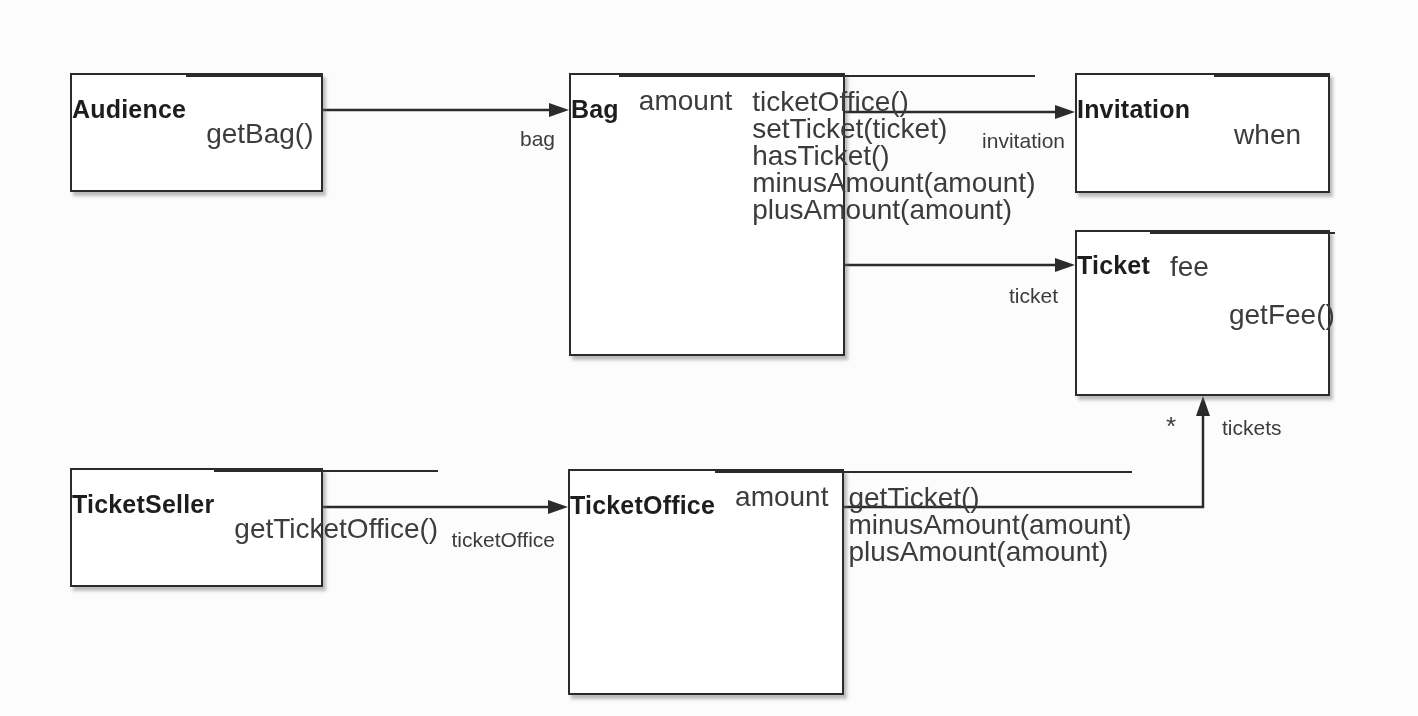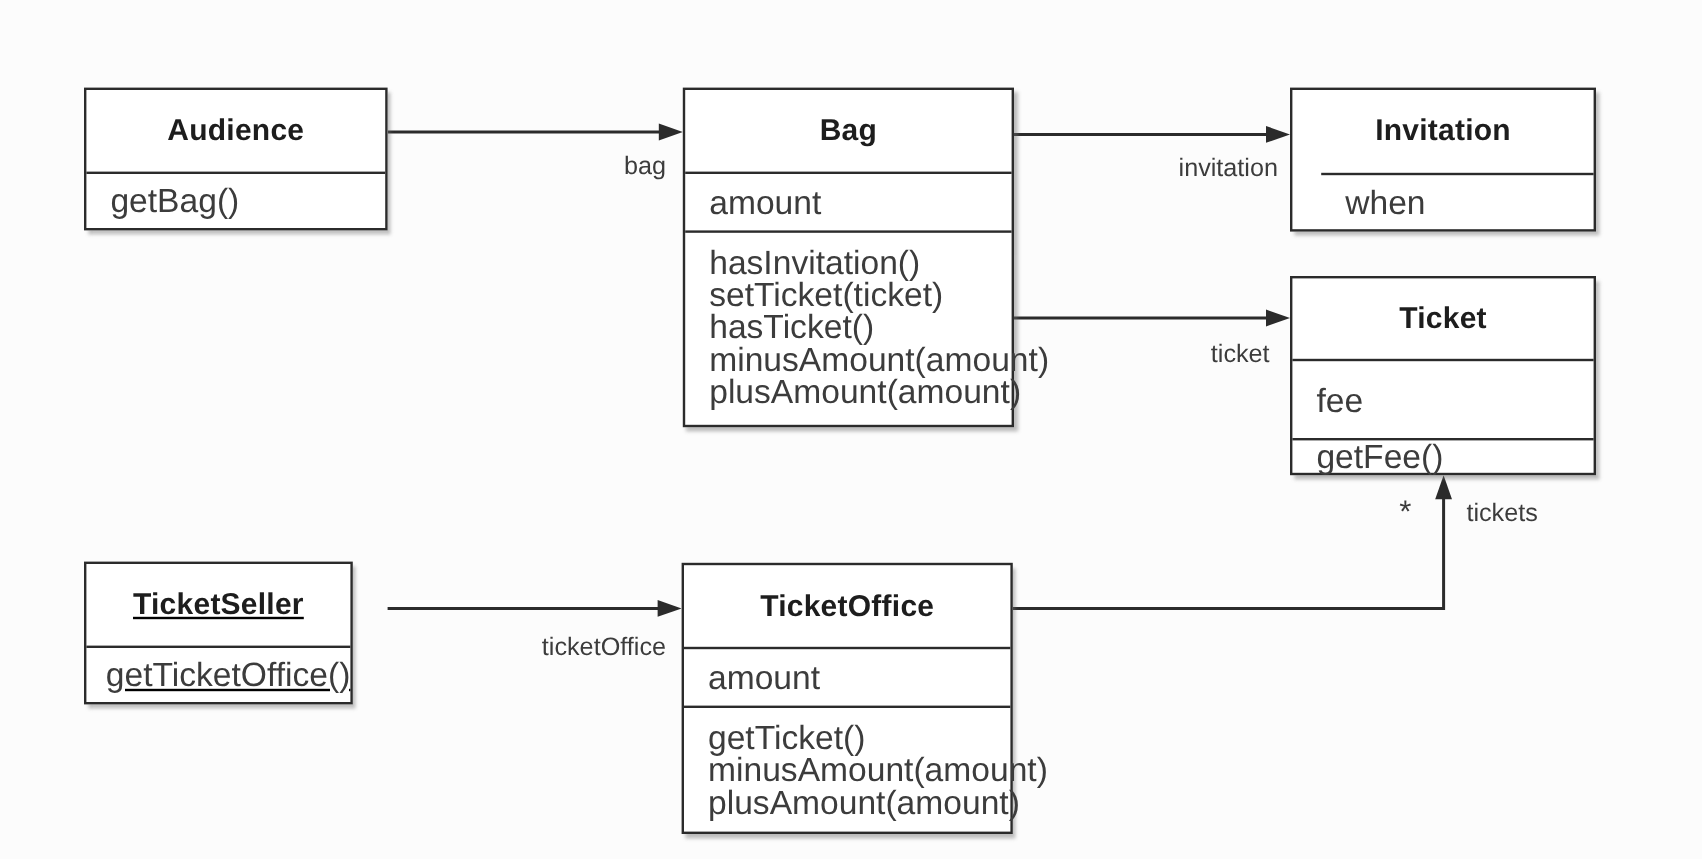--- a/index.html
+++ b/index.html
@@ -21,21 +21,21 @@
     width: 1418px; height: 716px;
     pointer-events: none;
   }
   .uml-class {
     position: absolute;
     box-sizing: border-box;
     background: #ffffff;
     border: 2px solid #2b2b2b;
     box-shadow: 3px 4px 3px rgba(110,110,110,0.45);
     display: flex;
-    flex-direction: column;
+    flex-direction: row;
   }
   .uml-title {
     box-sizing: border-box;
     display: flex;
     align-items: center;
     justify-content: center;
     font-weight: bold;
     font-size: 25px;
     color: #1d1d1d;
     letter-spacing: 0.2px;
@@ -106,21 +106,21 @@
       <div class="uml-line">getBag()</div>
     </div>
   </div>
 
   <div class="uml-class" style="left:569px; top:73px; width:276px; height:283px;">
     <div class="uml-title" style="height:68px;">Bag</div>
     <div class="uml-section sec-center" style="height:49px;">
       <div class="uml-line">amount</div>
     </div>
     <div class="uml-section sec-pad" style="flex:1;">
-      <div class="uml-line">hasInvitation()</div>
+      <div class="uml-line">ticketOffice()</div>
       <div class="uml-line">setTicket(ticket)</div>
       <div class="uml-line">hasTicket()</div>
       <div class="uml-line">minusAmount(amount)</div>
       <div class="uml-line">plusAmount(amount)</div>
     </div>
   </div>
 
   <div class="uml-class" style="left:1075px; top:73px; width:255px; height:120px;">
     <div class="uml-title" style="height:69px;">Invitation</div>
     <div class="uml-section sec-center" style="flex:1;margin-left:24px;">
@@ -131,21 +131,21 @@
   <div class="uml-class" style="left:1075px; top:230px; width:255px; height:166px;">
     <div class="uml-title" style="height:67px;">Ticket</div>
     <div class="uml-section sec-center" style="height:66px;">
       <div class="uml-line">fee</div>
     </div>
     <div class="uml-section sec-center" style="flex:1;">
       <div class="uml-line">getFee()</div>
     </div>
   </div>
 
-  <div class="uml-class" style="left:70px; top:468px; width:224px; height:119px;text-decoration:underline;">
+  <div class="uml-class" style="left:70px; top:468px; width:253px; height:119px;">
     <div class="uml-title" style="height:68px;">TicketSeller</div>
     <div class="uml-section sec-center" style="flex:1;align-items:flex-end;">
       <div class="uml-line">getTicketOffice()</div>
     </div>
   </div>
 
   <div class="uml-class" style="left:568px; top:469px; width:276px; height:226px;">
     <div class="uml-title" style="height:68px;">TicketOffice</div>
     <div class="uml-section sec-center" style="height:49px;">
       <div class="uml-line">amount</div>

